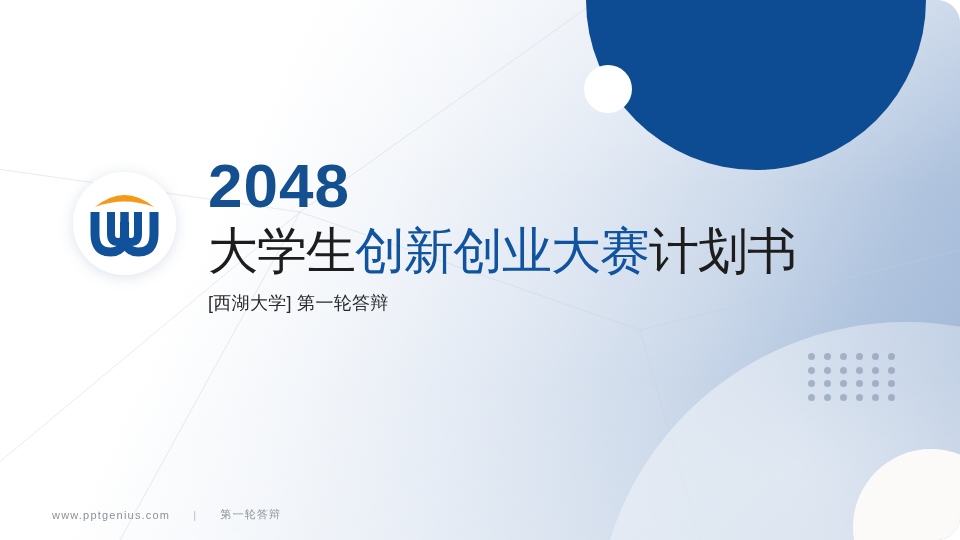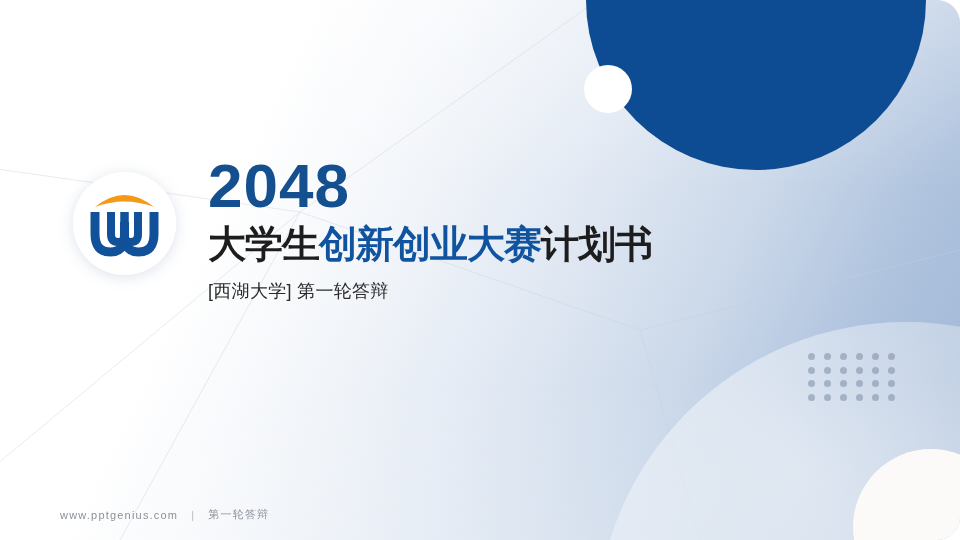--- a/index.html
+++ b/index.html
@@ -142,22 +142,22 @@
     font-size: 62px;
     font-weight: bold;
     line-height: 1;
     letter-spacing: 1px;
     color: #14508f;
     margin: 0;
     text-shadow: 1px 1px 0 rgba(255,255,255,0.55);
   }
   .headline {
     margin: 8px 0 0 0;
-    font-size: 38px;
-    font-weight: bold;
+    font-size: 50px;
+    font-weight: normal;
     line-height: 1.04;
     letter-spacing: -1px;
     white-space: nowrap;
     color: #1d1d1d;
   }
   .headline .accent { color: #10539f; }
   .subtitle {
     margin: 16px 0 0 0;
     font-size: 18px;
     line-height: 1.2;
@@ -171,28 +171,28 @@
     font-size: 14.5px;
     line-height: 1.75;
     color: #6d7681;
     letter-spacing: 0.4px;
   }
   .meta div { white-space: nowrap; }
 
   
   .footer {
     position: absolute;
-    left: 60px;
+    left: 52px;
     bottom: 18px;
     font-size: 11px;
     letter-spacing: 1.2px;
     color: #8b9099;
     display: flex;
     align-items: center;
-    gap: 13px;
+    gap: 23px;
     white-space: nowrap;
   }
   .footer .sep { color: #b8bcc3; }
 </style>
 </head>
 <body>
 
 <div id="slide">
 
   <div class="bg-base"></div>

